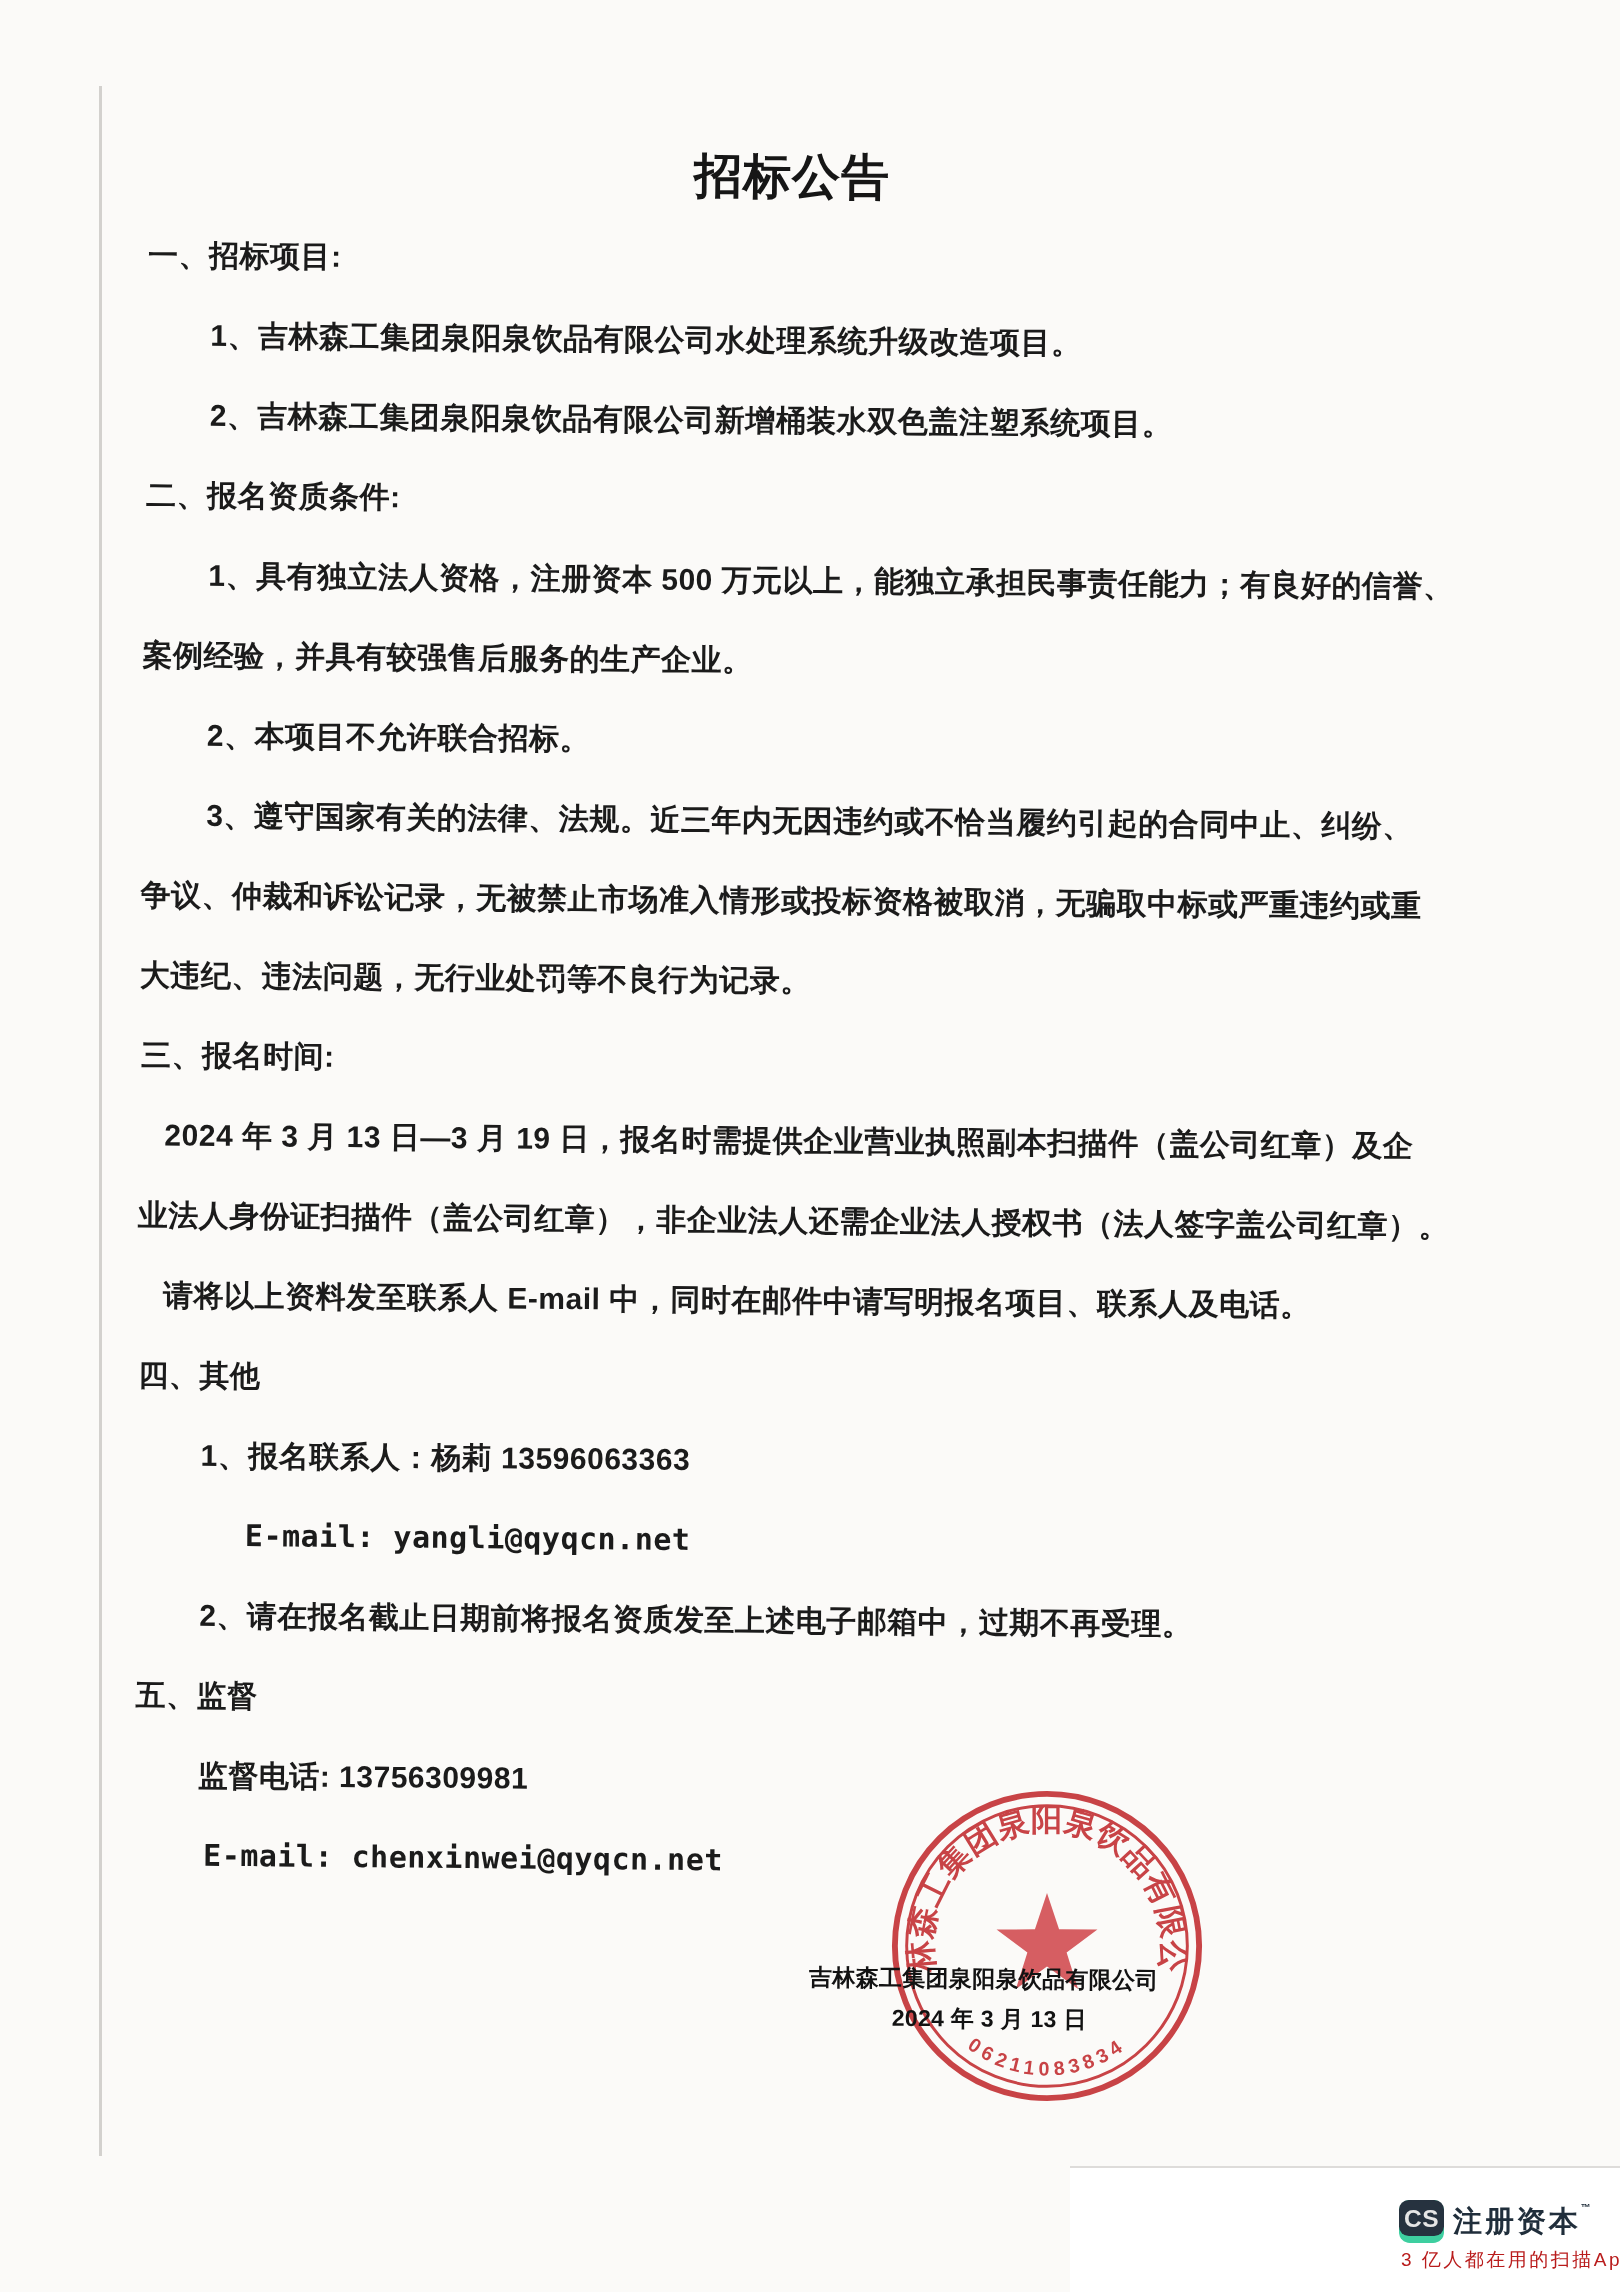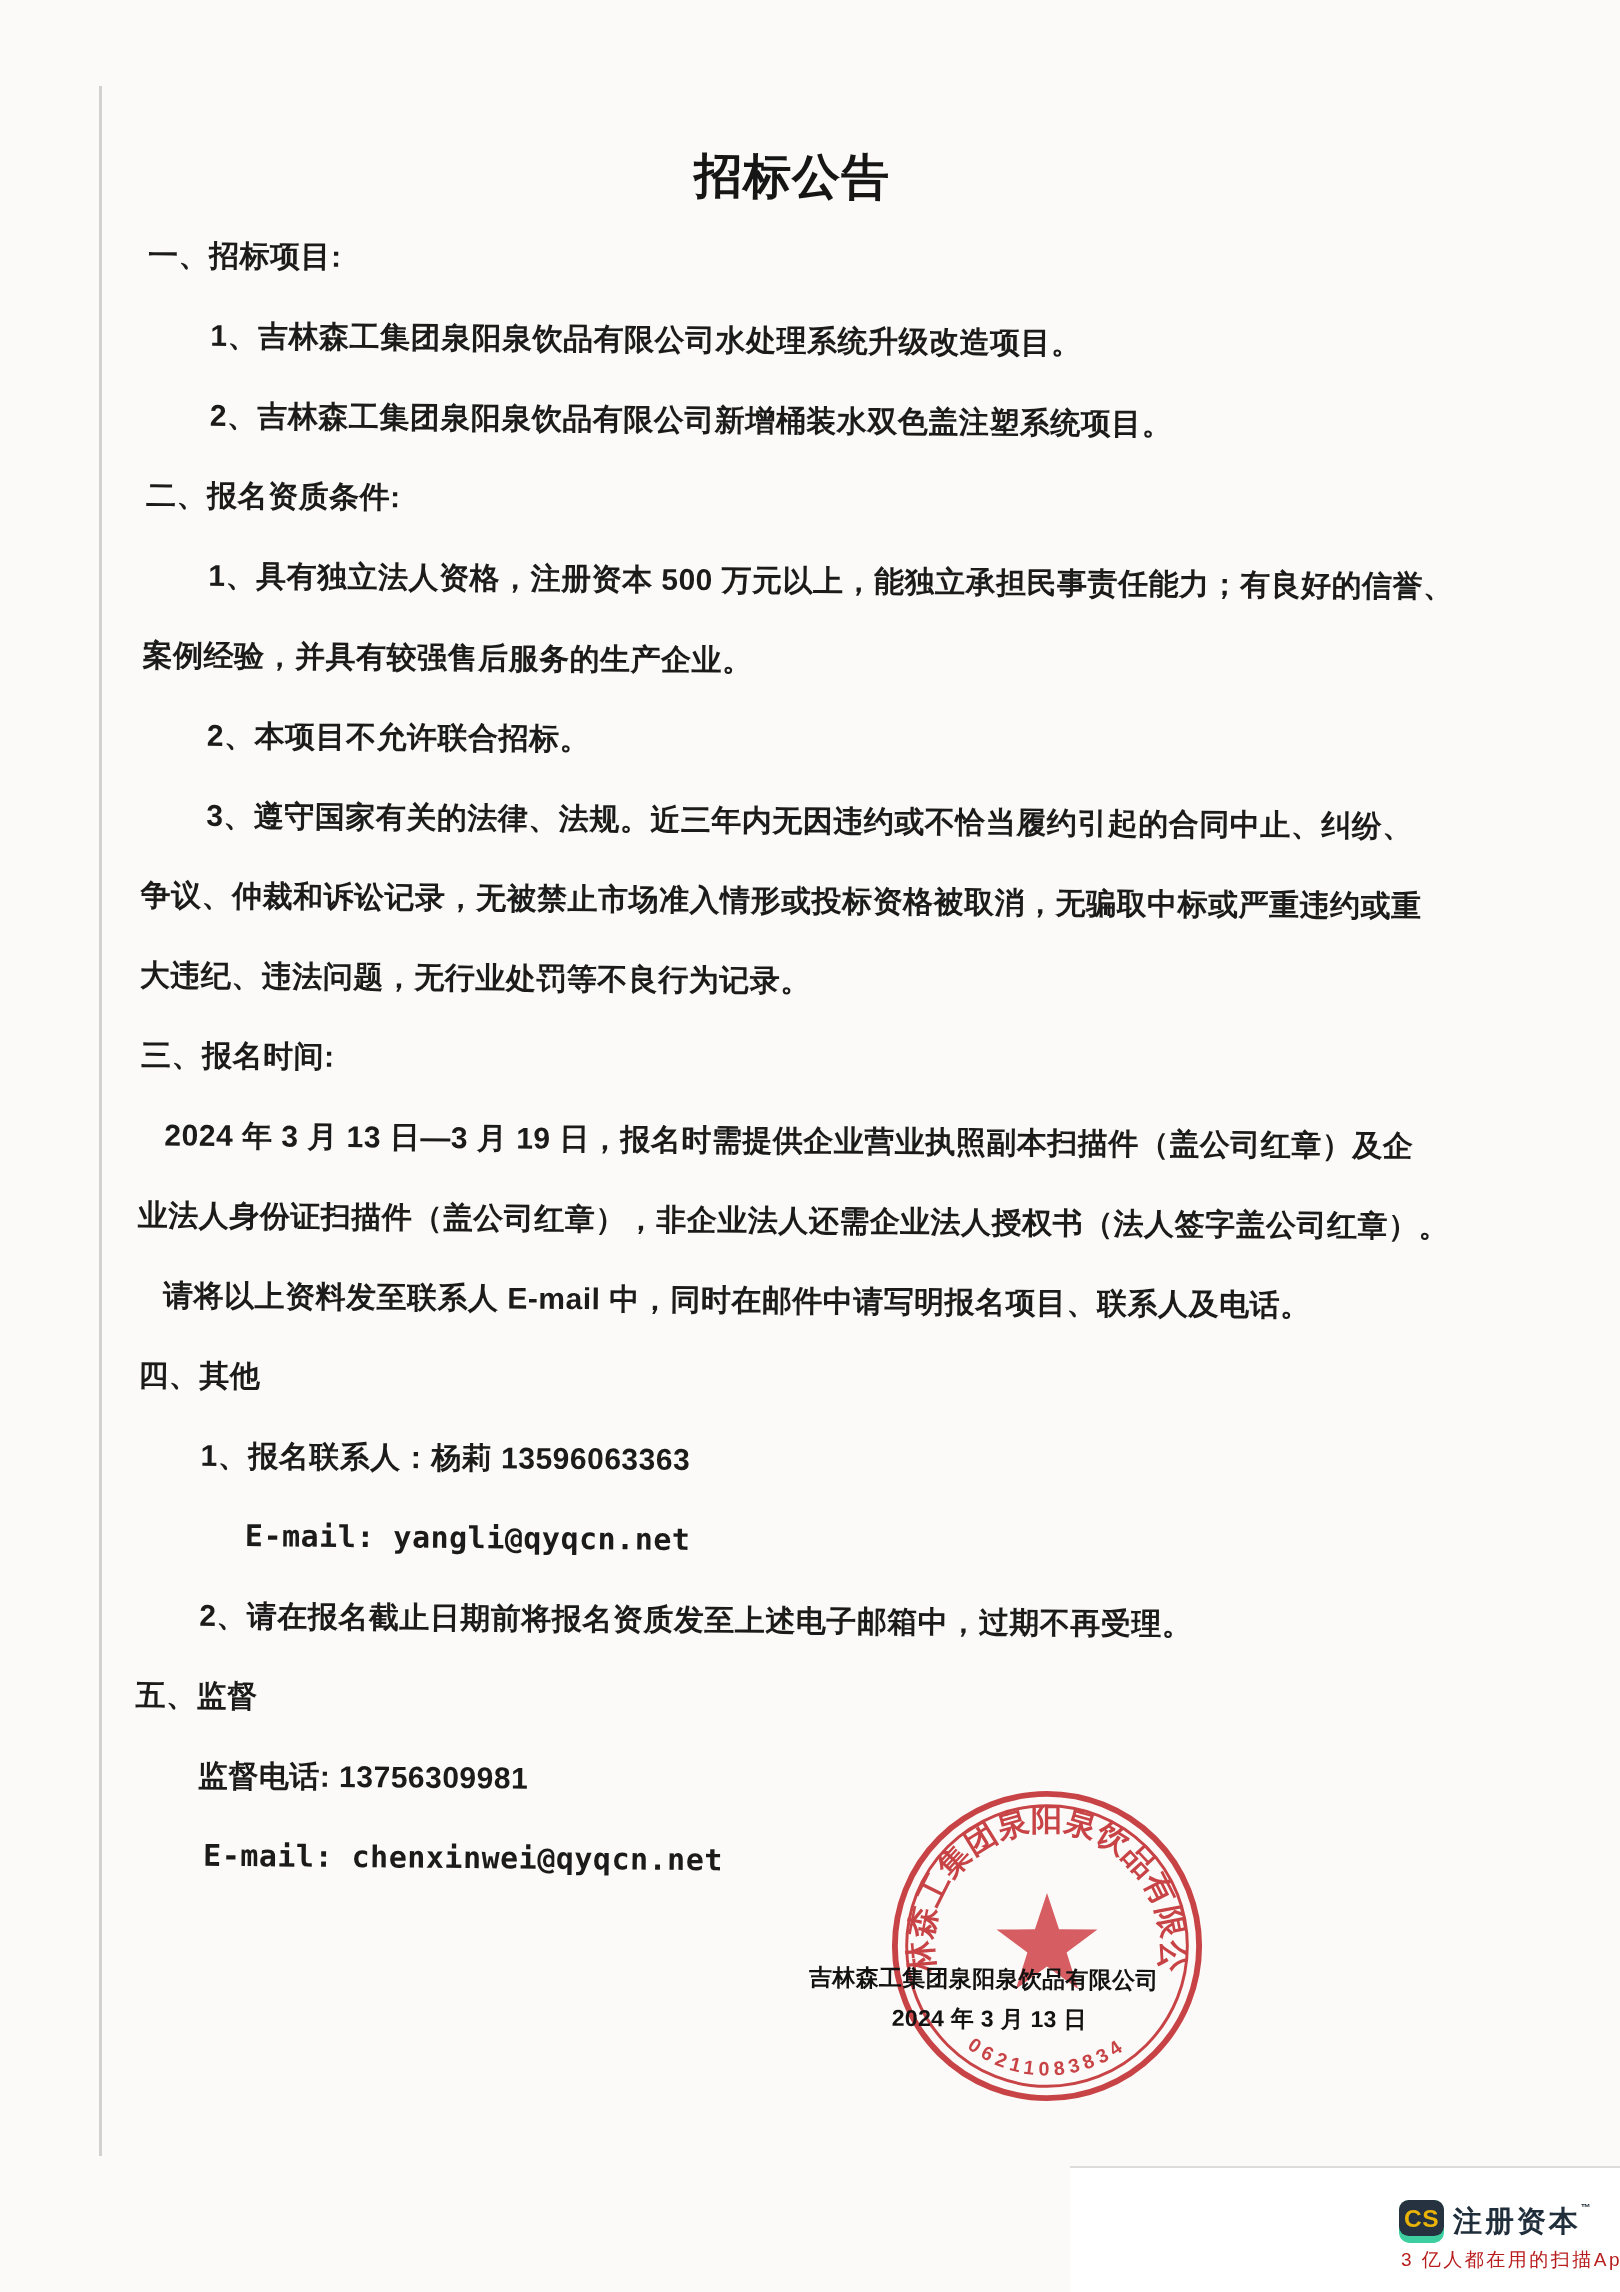--- a/index.html
+++ b/index.html
@@ -73,21 +73,21 @@
   .stamp .arc-serial{font-size:20px;font-weight:600;letter-spacing:5px;}
   
   .watermark{position:absolute;left:1399px;top:2200px;z-index:4;}
   .cs-badge{
     position:absolute;left:0;top:0;width:45px;height:43px;border-radius:10.8px;
     background:#3ecfa0;
   }
   .cs-badge-top{
     position:absolute;left:0;top:0;width:45px;height:36px;border-radius:9.8px;
     background:#26323f;
-    color:#eab308;font-size:24.5px;font-weight:700;letter-spacing:0.5px;
+    color:#e5e5e5;font-size:24.5px;font-weight:700;letter-spacing:0.5px;
     text-align:center;line-height:37px;
     font-family:"Liberation Sans", sans-serif;
   }
   .cs-name{
     position:absolute;left:54px;top:2px;
     font-size:29px;font-weight:700;letter-spacing:2.9px;color:#202e3b;
     white-space:nowrap;
   }
   .cs-tm{font-size:9.8px;font-weight:700;vertical-align:top;letter-spacing:0;}
   .cs-tagline{

